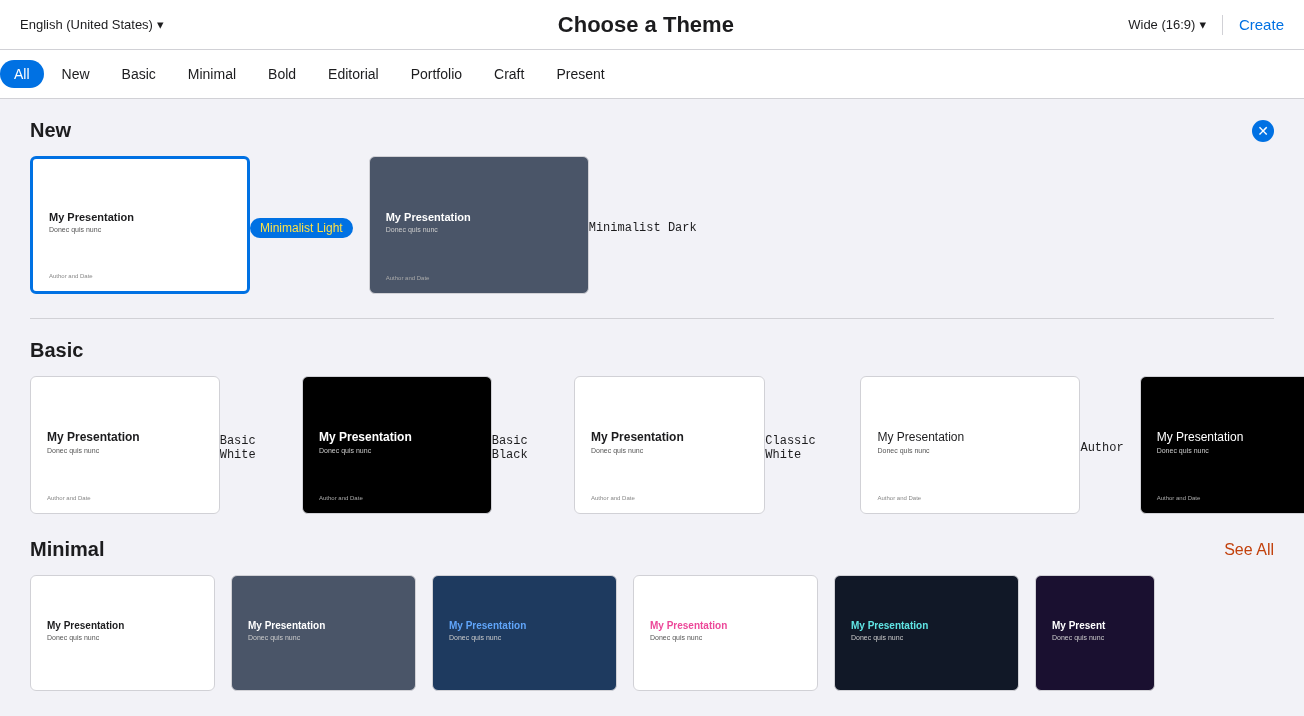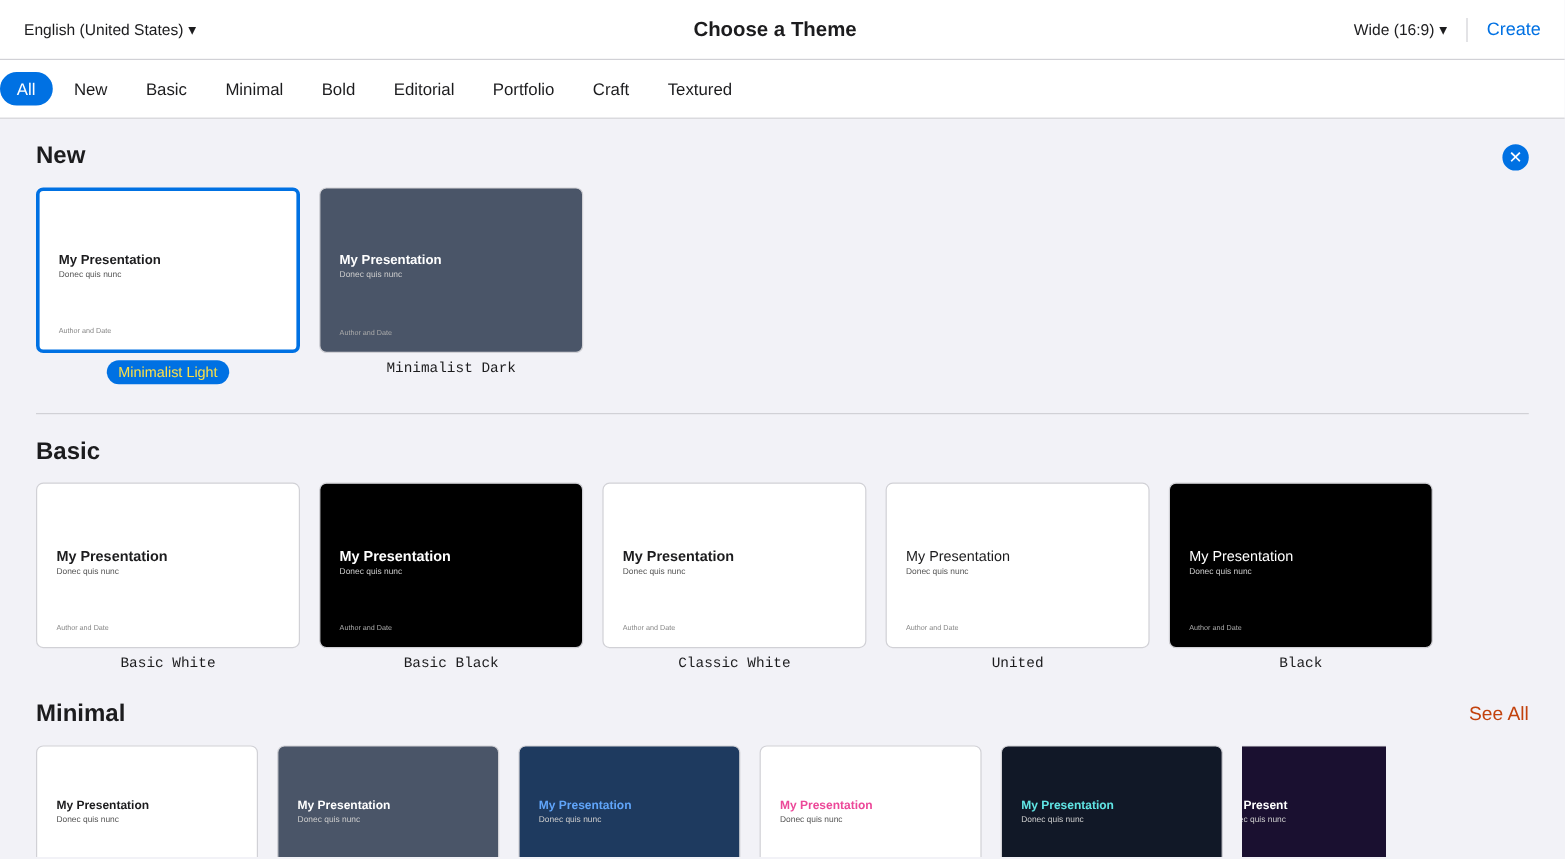--- a/index.html
+++ b/index.html
@@ -26,21 +26,21 @@
     .header-left {
       display: flex;
       align-items: center;
       gap: 4px;
       color: #1c1c1e;
       font-size: 13px;
       cursor: pointer;
       justify-content: flex-end;
     }
     .header-title {
-      font-size: 17px;
+      font-size: 22px;
       font-weight: 600;
       color: #1c1c1e;
     }
     .header-right {
       display: flex;
       align-items: center;
       gap: 16px;
     }
     .aspect-ratio-btn {
       display: flex;
@@ -118,21 +118,21 @@
     
     .themes-row {
       display: flex;
       gap: 16px;
       flex-wrap: nowrap;
     }
 
     
     .theme-card {
       display: flex;
-      flex-direction: column;
+      flex-direction: row;
       align-items: center;
       cursor: pointer;
     }
     .theme-thumbnail {
       width: 220px;
       height: 138px;
       border-radius: 6px;
       border: 1px solid #d1d1d6;
       overflow: hidden;
       position: relative;
@@ -258,21 +258,21 @@
 
 <div class="filter-bar">
   <button class="filter-tab active">All</button>
   <button class="filter-tab">New</button>
   <button class="filter-tab">Basic</button>
   <button class="filter-tab">Minimal</button>
   <button class="filter-tab">Bold</button>
   <button class="filter-tab">Editorial</button>
   <button class="filter-tab">Portfolio</button>
   <button class="filter-tab">Craft</button>
-  <button class="filter-tab">Textured</button>
+  <button class="filter-tab">Present</button>
 </div>
 
 <div class="main-content">
 
   <div class="section">
     <div class="new-section-header">
       <span class="section-title">New</span>
       <div class="close-icon-circle">
         <span>✕</span>
       </div>
@@ -334,21 +334,21 @@
         </div>
         <span class="theme-label">Classic White</span>
       </div>
 
       <div class="theme-card">
         <div class="theme-thumbnail white-bg" style="border:1px solid #d1d1d6;">
           <span class="thumb-title light" style="font-size:12px;font-weight:500;">My Presentation</span>
           <span class="thumb-subtitle light">Donec quis nunc</span>
           <span class="thumb-author light">Author and Date</span>
         </div>
-        <span class="theme-label">United</span>
+        <span class="theme-label">Author</span>
       </div>
 
       <div class="theme-card">
         <div class="theme-thumbnail black-bg">
           <span class="thumb-title dark-text" style="font-size:12px;font-weight:500;">My Presentation</span>
           <span class="thumb-subtitle dark-text">Donec quis nunc</span>
           <span class="thumb-author dark-text">Author and Date</span>
         </div>
         <span class="theme-label">Black</span>
       </div>

